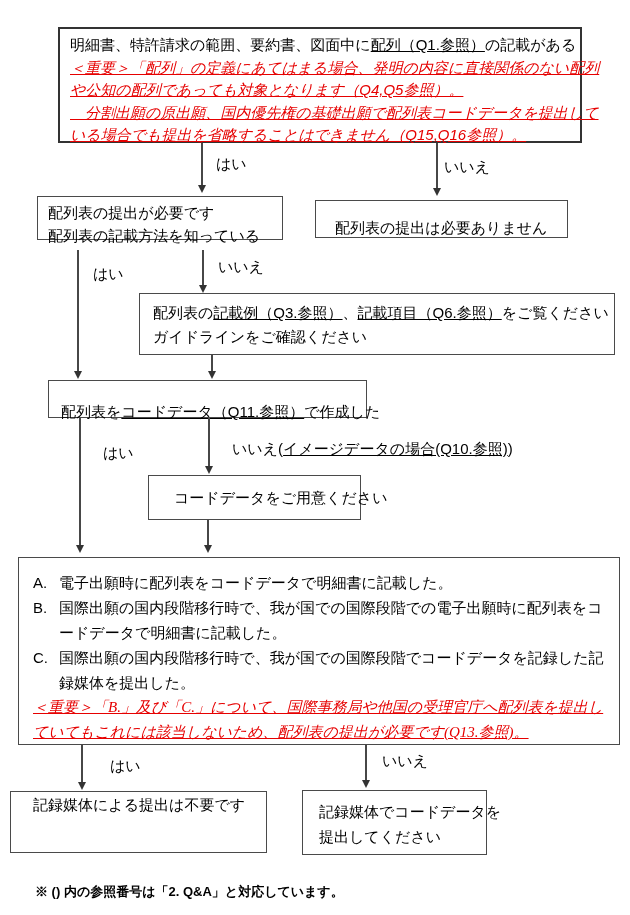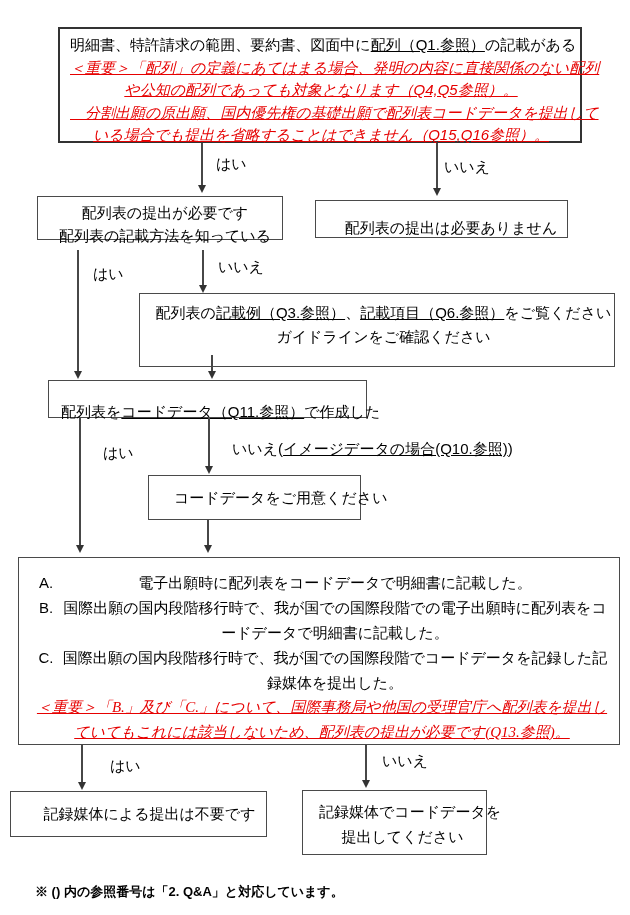--- a/index.html
+++ b/index.html
@@ -1,46 +1,46 @@
 <!DOCTYPE html>
 <html style="--red: #e60000;"><head>
 <meta charset="utf-8">
 <style>
   html,body{margin:0;padding:0;background:#ffffff;}
   body{font-family:"Liberation Sans",sans-serif;color:#000;}
-  #canvas{position:relative;width:630px;height:915px;background:#fff;overflow:hidden;text-align:center;}
+  #canvas{position:relative;width:630px;height:915px;background:#fff;overflow:hidden;}
   .box{position:absolute;box-sizing:border-box;border:1px solid #4a4a4a;background:#fff;font-size:15px;line-height:22px;}
   .box.heavy{border:2px solid #333;}
   .u{text-decoration:underline;}
   .red{color:var(--red,#e60000);font-style:italic;}
   .red.u{text-decoration:underline;}
   .vline{position:absolute;width:2px;background:#474747;}
   .ah{position:absolute;width:0;height:0;border-left:4px solid transparent;border-right:4px solid transparent;border-top:8px solid #333;}
   .lbl{position:absolute;font-size:15px;line-height:18px;white-space:nowrap;}
   
   #box1{left:58px;top:27px;width:524px;height:116px;padding:5px 8px 0 10px;}
   #box1 .l{white-space:nowrap;line-height:22.5px;}
   
   #box2{left:37px;top:196px;width:246px;height:44px;padding:4px 0 0 10px;line-height:23px;white-space:nowrap;}
   
   #box3{left:315px;top:200px;width:253px;height:38px;padding:16px 0 0 19px;white-space:nowrap;}
   
-  #box4{left:139px;top:293px;width:476px;height:74px;padding:7px 0 0 13px;line-height:24px;white-space:nowrap;}
+  #box4{left:139px;top:293px;width:476px;height:62px;padding:7px 0 0 13px;line-height:24px;white-space:nowrap;}
   
   #box5{left:48px;top:380px;width:319px;height:38px;padding:20px 0 0 12px;white-space:nowrap;}
   
   #box6{left:148px;top:475px;width:213px;height:45px;padding:11px 0 15px 25px;white-space:nowrap;}
   
   #box7{left:18px;top:557px;width:602px;height:188px;padding:12px 8px 0 14px;border-width:1.5px;line-height:25px;}
   #box7 .item{display:flex;}
   #box7 .marker{width:26px;flex:0 0 26px;}
   #box7 .itxt{width:552px;}
   #box7 .note{line-height:25px;font-family:Liberation Serif, serif;}
   
-  #box8{left:10px;top:791px;width:257px;height:46px;padding:11px 0 0 22px;white-space:nowrap;}
+  #box8{left:10px;top:791px;width:257px;height:62px;padding:2px 0 0 22px;white-space:nowrap;}
   
   #box9{left:302px;top:790px;width:185px;height:65px;padding:8px 0 0 16px;line-height:25px;white-space:nowrap;}
   
   #footer{position:absolute;left:35px;top:883px;font-size:13px;font-weight:bold;white-space:nowrap;}
 </style>
 </head>
 <body>
 
 <div id="canvas">
 

